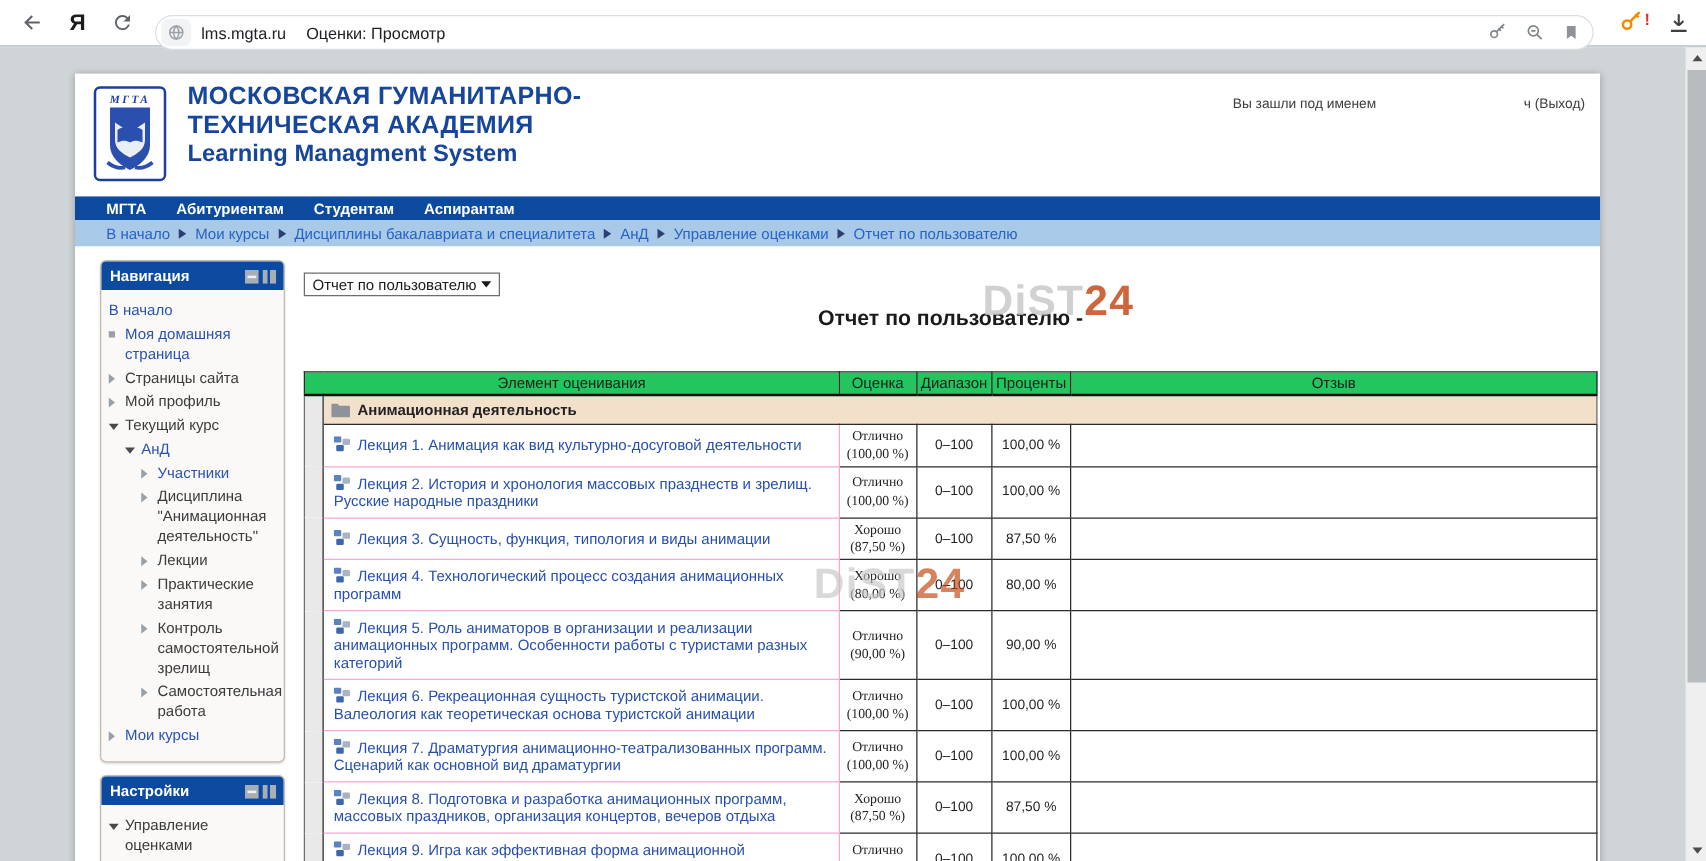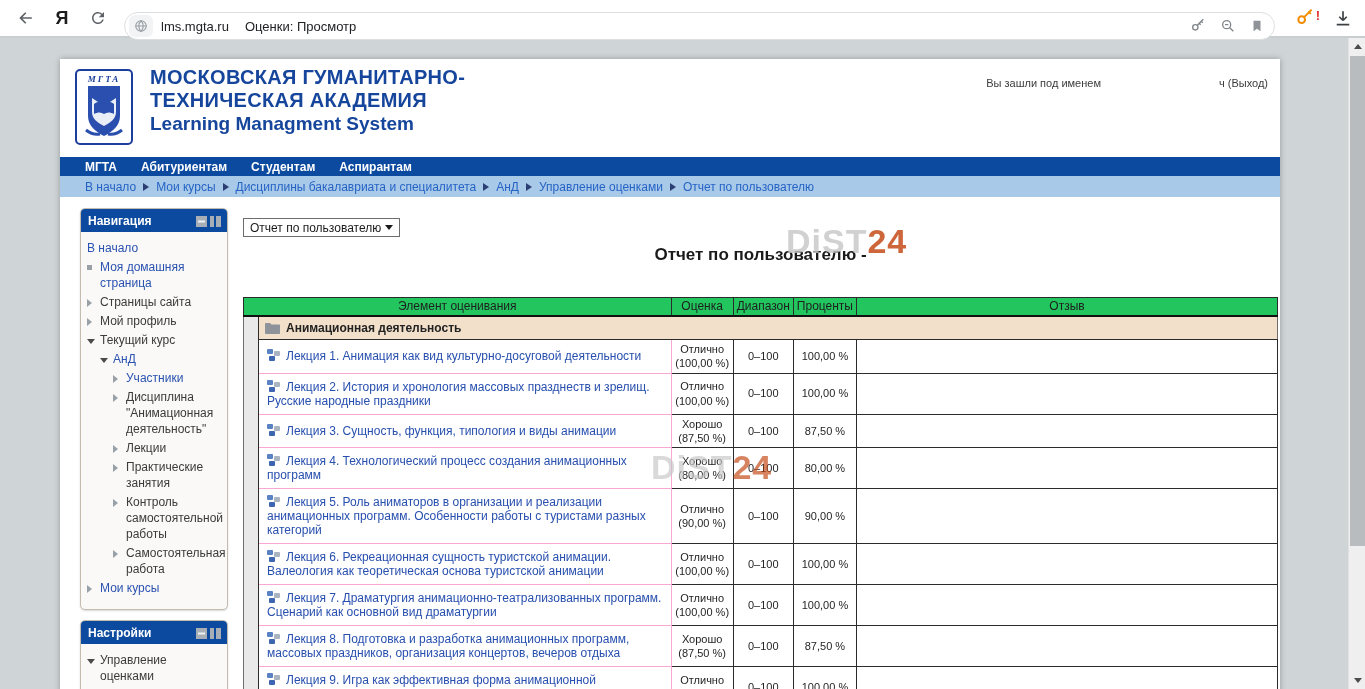--- a/index.html
+++ b/index.html
@@ -83,21 +83,21 @@
 
   
   table.grades { border-collapse:collapse; width:100%; margin-top:30px; background:#fff; border:1px solid #6f6f6f; font-size:12px; }
   table.grades th { background:#22c55e; font-weight:normal; color:#1f1f1f; font-size:12px; padding:1px 3px 2px;
                     border:1px solid #2b2b2b; border-bottom:2px solid #111; text-align:center; }
   td.indent { width:15px; background:#e9e9e9; border:none; border-right:1px solid #2b2b2b; }
   td.cat-cell { background:#f3e0cb; font-weight:bold; color:#222; padding:4px 6px; border-bottom:1px solid #2b2b2b; }
   td.name { padding:6px 8px; border:1px solid #f9a8d4; }
   td.name .item-link { color:#274fae; cursor:pointer; }
   td.grade,td.range,td.percent { border:1px solid #2b2b2b; text-align:center; font-size:11px; line-height:1.3; padding:2px; color:#1f1f1f; }
-  td.grade { width:62px; } td.range { width:55px; } td.percent { width:62px; }
+  td.grade { width:62px;font-family:Liberation Serif, serif; } td.range { width:55px; } td.percent { width:62px; }
   td.feedback { border:1px solid #2b2b2b; width:421px; }
   .cell-ic { display:inline-block; vertical-align:-2px; margin-right:6px; }
 
   svg { display:block; }
 </style>
 </head>
 <body>
 
 <div id="app">
 
@@ -289,21 +289,21 @@
                 <div class="tree-item plain" style="padding-left: 26px;">
                   <span class="tree-marker">
                     <span class="m-collapsed"></span>
                   </span>
                   <span class="tree-label">Практические занятия</span>
                 </div>
                 <div class="tree-item plain" style="padding-left: 26px;">
                   <span class="tree-marker">
                     <span class="m-collapsed"></span>
                   </span>
-                  <span class="tree-label">Контроль самостоятельной работы</span>
+                  <span class="tree-label">Контроль самостоятельной зрелищ</span>
                 </div>
                 <div class="tree-item plain" style="padding-left: 26px;">
                   <span class="tree-marker">
                     <span class="m-collapsed"></span>
                   </span>
                   <span class="tree-label">Самостоятельная работа</span>
                 </div>
                 <div class="tree-item link" style="padding-left: 0px;">
                   <span class="tree-marker">
                     <span class="m-collapsed"></span>

